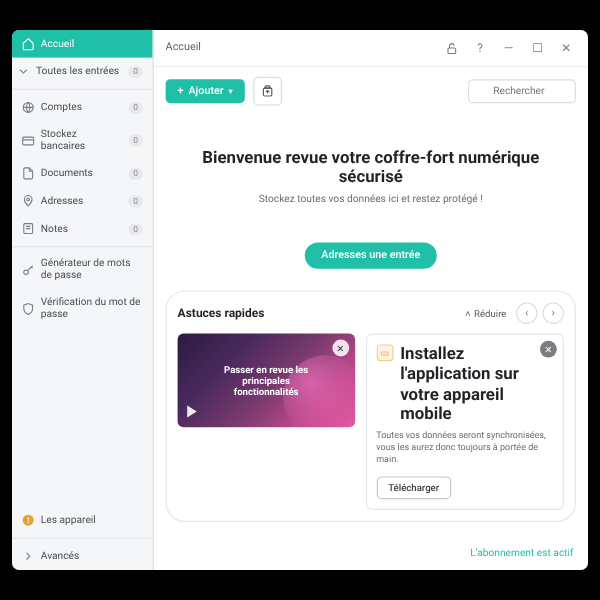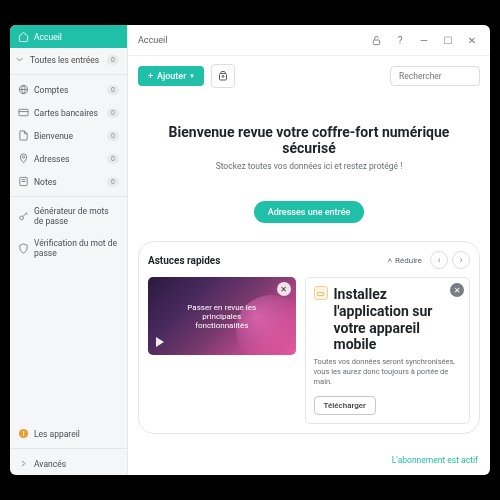--- a/index.html
+++ b/index.html
@@ -16,39 +16,39 @@
 .side-sub{padding-left:4px}
 .side-section{margin-top:auto}
 .main{flex:1;display:flex;flex-direction:column;background:#fff}
 .titlebar{display:flex;align-items:center;padding:7px 10px;gap:8px;border-bottom:1px solid #eceded;font-size:9px}
 .titlebar .title{color:#5a5d62}
 .titlebar .spacer{flex:1}
 .titlebar .wbtn{width:16px;height:16px;display:flex;align-items:center;justify-content:center;color:#7a7d82;cursor:pointer;font-size:10px}
 .toolbar{display:flex;align-items:center;padding:8px 10px;gap:7px}
 .btn-add{background:#1fbfa8;color:#fff;border:none;border-radius:4px;padding:5px 10px;font-size:9px;display:flex;align-items:center;gap:4px;cursor:pointer;font-weight:500}
 .btn-sq{width:24px;height:24px;border:1px solid #dcdde0;border-radius:4px;background:#fff;display:flex;align-items:center;justify-content:center;cursor:pointer;color:#5a5d62}
-.search{margin-left:auto;border:1px solid #dcdde0;border-radius:4px;padding:4px 8px;font-size:8.5px;width:90px;color:#9a9d a2}
+.search{margin-left:auto;border:1px solid #dcdde0;border-radius:4px;padding:4px 20px;font-size:8.5px;width:90px;color:#9a9d a2}
 .search input{border:none;outline:none;width:100%;font-size:8.5px;color:#5a5d62}
 .hero{text-align:center;padding:28px 20px 18px}
 .hero h1{font-size:14px;font-weight:700;color:#1f2226;margin-bottom:5px}
 .hero p{font-size:8.5px;color:#6a6d72;margin-bottom:29px}
 .btn-primary{background:#1fbfa8;color:#fff;border:none;border-radius:14px;padding:6px 14px;font-size:9px;cursor:pointer;font-weight:500}
 .tips{margin:0 10px;border:1px solid #e5e6e8;border-radius:16px;padding:9px}
 .tips-head{display:flex;align-items:center;margin-bottom:8px}
 .tips-head h2{font-size:10px;font-weight:700;color:#1f2226}
 .tips-head .spacer{flex:1}
 .tips-toggle{display:flex;align-items:center;gap:3px;font-size:8px;color:#5a5d62;cursor:pointer}
 .tips-nav{display:flex;gap:4px;margin-left:8px}
 .tips-nav button{width:18px;height:18px;border:1px solid #dcdde0;border-radius:50%;background:#fff;display:flex;align-items:center;justify-content:center;cursor:pointer;color:#7a7d82;font-size:9px}
 .tips-body{display:flex;gap:9px}
 .video-card{flex:1;position:relative;border-radius:5px;overflow:hidden;height:78px;background:linear-gradient(135deg,#2a1a3e 0%,#4a2a5e 30%,#7a3a6e 55%,#c44a8e 80%,#e45aa0 100%);display:flex;align-items:center;justify-content:center}
 .video-card::after{content:"";position:absolute;right:-10px;bottom:-10px;width:70px;height:70px;background:radial-gradient(circle at 30% 30%,rgba(255,120,200,.6),transparent 60%);border-radius:50%}
 .video-card .close{position:absolute;top:5px;right:5px;width:14px;height:14px;background:rgba(255,255,255,.85);border-radius:50%;display:flex;align-items:center;justify-content:center;font-size:8px;color:#333;cursor:pointer;z-index:2}
 .video-card .play{position:absolute;left:8px;bottom:8px;width:0;height:0;border-left:8px solid rgba(255,255,255,.9);border-top:5px solid transparent;border-bottom:5px solid transparent;z-index:2}
-.video-card .txt{color:#fff;font-size:8px;font-weight:400;text-align:center;padding:0 28px;z-index:2;position:relative}
+.video-card .txt{color:#fff;font-size:8px;font-weight:700;text-align:center;padding:0 28px;z-index:2;position:relative}
 .install-card{flex:1;border:1px solid #e5e6e8;border-radius:5px;padding:8px;position:relative}
 .install-card .close{position:absolute;top:5px;right:5px;width:14px;height:14px;background:#7a7d82;color:#fff;border-radius:50%;display:flex;align-items:center;justify-content:center;font-size:8px;cursor:pointer}
 .install-head{display:flex;gap:6px;margin-bottom:4px}
 .install-icon{width:14px;height:14px;background:#fff4e0;border:1px solid #f0d090;border-radius:3px;display:flex;align-items:center;justify-content:center;color:#d09030;font-size:8px;flex-shrink:0}
 .install-card h3{font-size:14px;font-weight:700;color:#1f2226;line-height:1.2;padding-right:14px}
 .install-card p{font-size:7.5px;color:#6a6d72;line-height:1.3;margin-bottom:7px}
 .btn-outline{border:1px solid #c5c7ca;background:#fff;border-radius:4px;padding:4px 9px;font-size:8px;cursor:pointer;color:#3a3d42;font-weight:500}
 .footer{margin-top:auto;padding:8px 12px;text-align:right}
 .footer a{font-size:8.5px;color:#1fbfa8;cursor:pointer}
 svg{width:100%;height:100%}
@@ -87,31 +87,31 @@
       <span>Comptes</span>
       <span class="cnt">0</span>
     </div>
     <div class="side-item">
       <span class="ico">
             <svg viewBox="0 0 24 24" fill="none" stroke="currentColor" stroke-width="2">
               <rect x="2" y="5" width="20" height="14" rx="2"></rect>
               <line x1="2" y1="10" x2="22" y2="10"></line>
             </svg>
           </span>
-      <span>Cartes bancaires</span>
+      <span>Stockez bancaires</span>
       <span class="cnt">0</span>
     </div>
     <div class="side-item">
       <span class="ico">
             <svg viewBox="0 0 24 24" fill="none" stroke="currentColor" stroke-width="2">
               <path d="M14 2H6a2 2 0 00-2 2v16a2 2 0 002 2h12a2 2 0 002-2V8z"></path>
               <polyline points="14 2 14 8 20 8"></polyline>
             </svg>
           </span>
-      <span>Bienvenue</span>
+      <span>Documents</span>
       <span class="cnt">0</span>
     </div>
     <div class="side-item">
       <span class="ico">
             <svg viewBox="0 0 24 24" fill="none" stroke="currentColor" stroke-width="2">
               <path d="M12 21s-7-6-7-12a7 7 0 0114 0c0 6-7 12-7 12z"></path>
               <circle cx="12" cy="9" r="2.5"></circle>
             </svg>
           </span>
       <span>Adresses</span>

